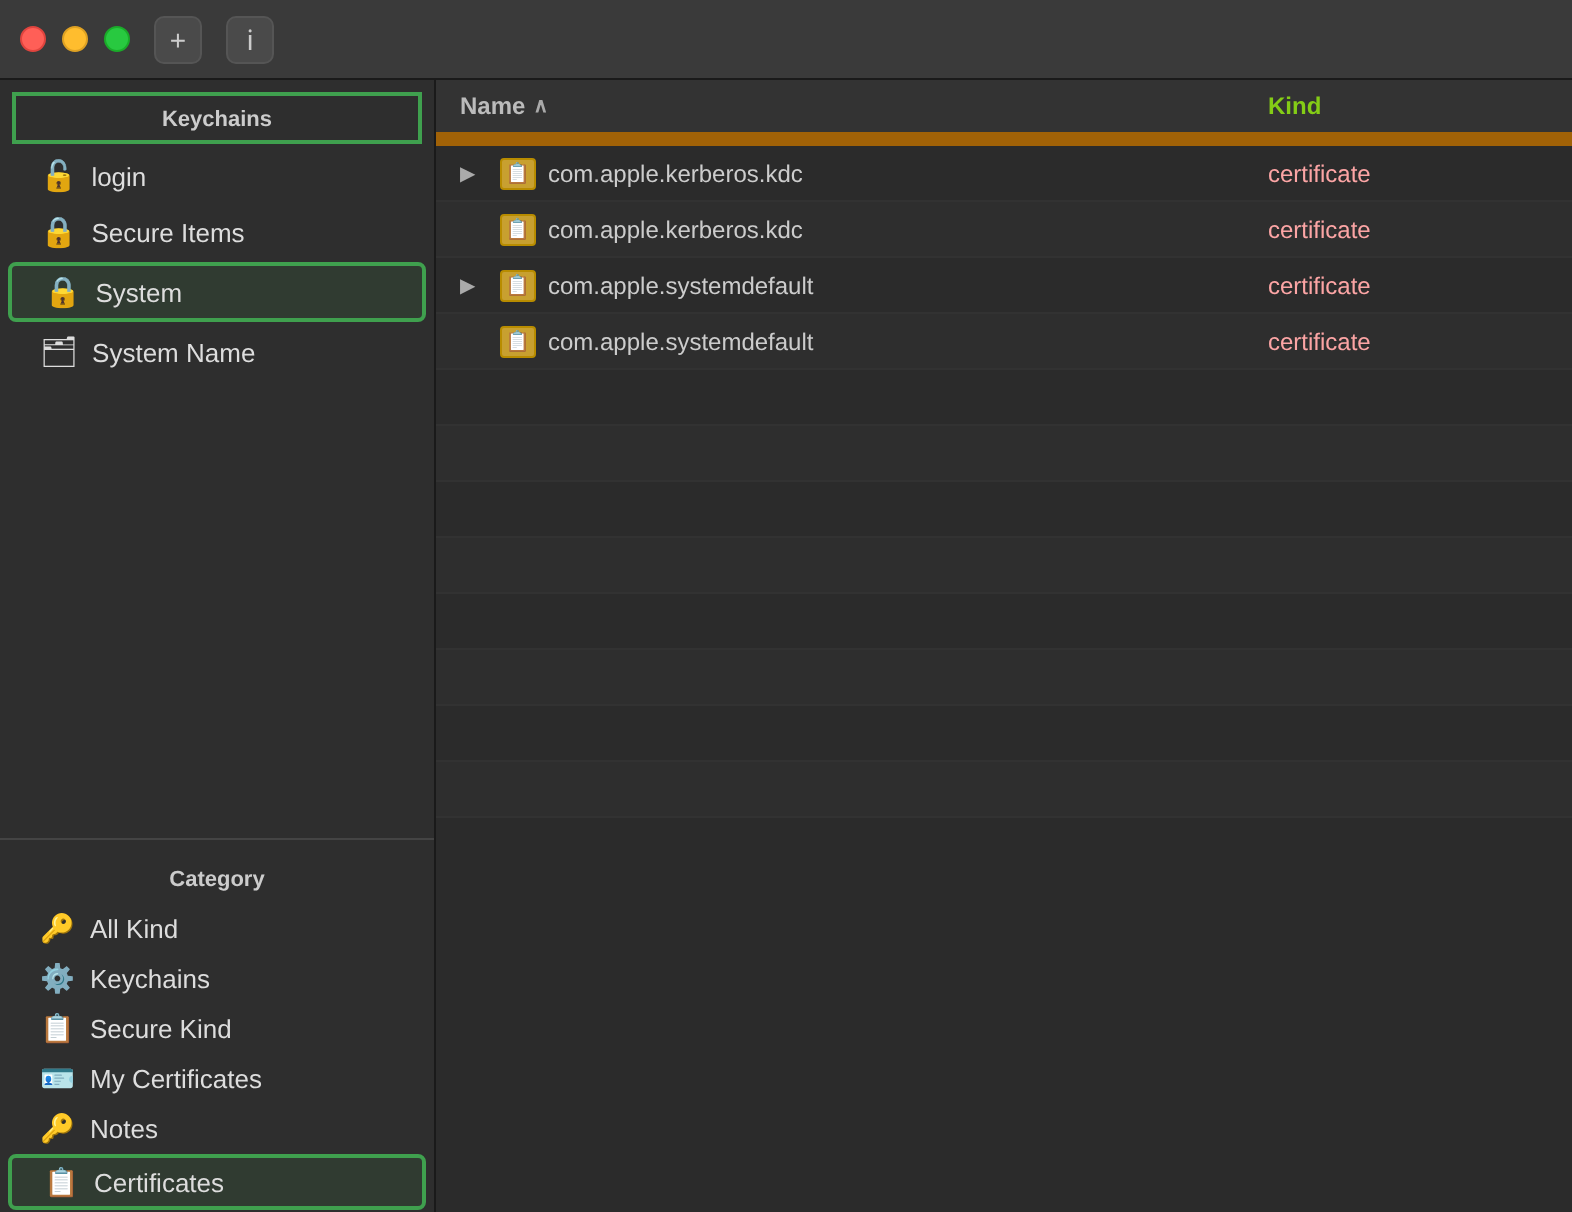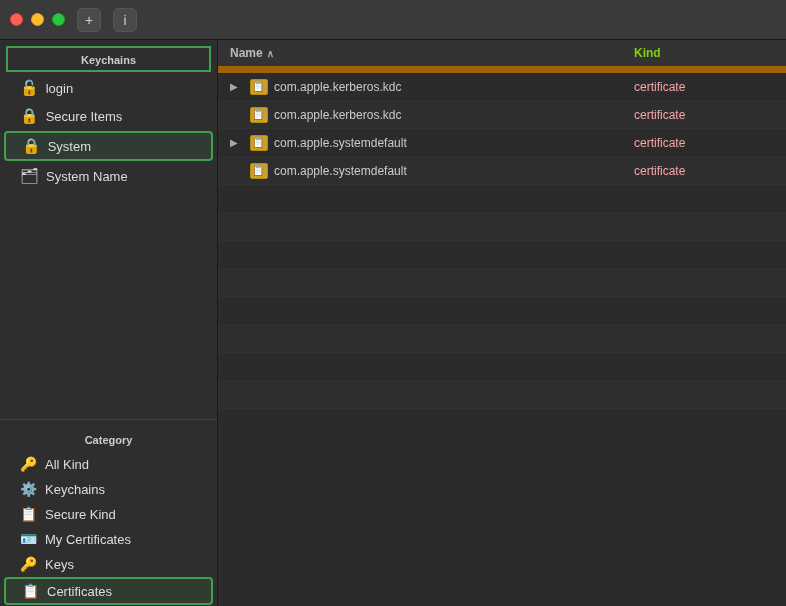--- a/index.html
+++ b/index.html
@@ -286,21 +286,21 @@
       <div class="sidebar-item">
         <span class="cat-icon">📋</span>
         <span>Secure Kind</span>
       </div>
       <div class="sidebar-item">
         <span class="cat-icon">🪪</span>
         <span>My Certificates</span>
       </div>
       <div class="sidebar-item">
         <span class="cat-icon">🔑</span>
-        <span>Keys</span>
+        <span>Notes</span>
       </div>
       <div class="sidebar-item selected cat-item-selected">
         <span class="cat-icon">📋</span>
         <span>Certificates</span>
       </div>
     </div>
 
   </div>
 
   <div class="content-area">

